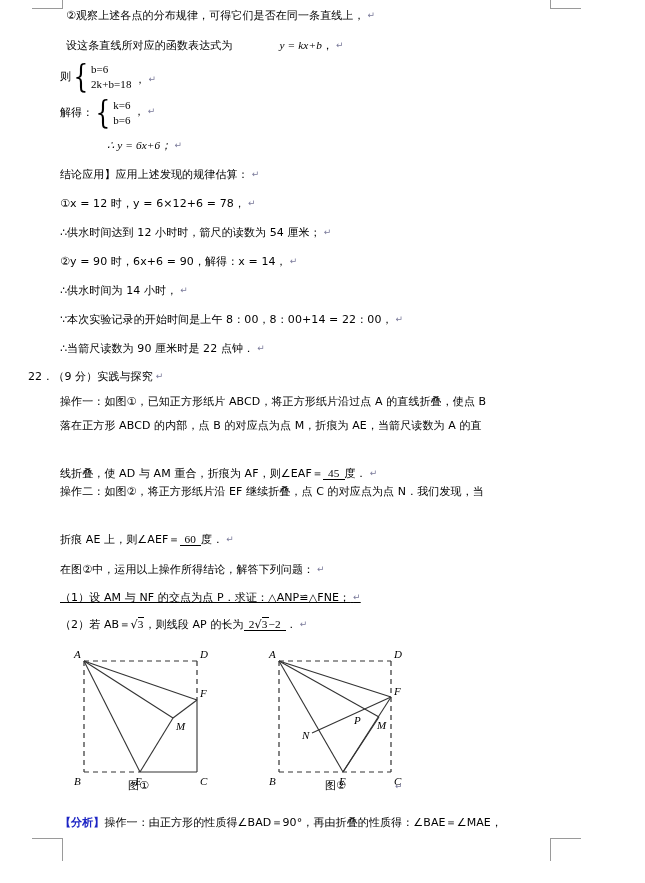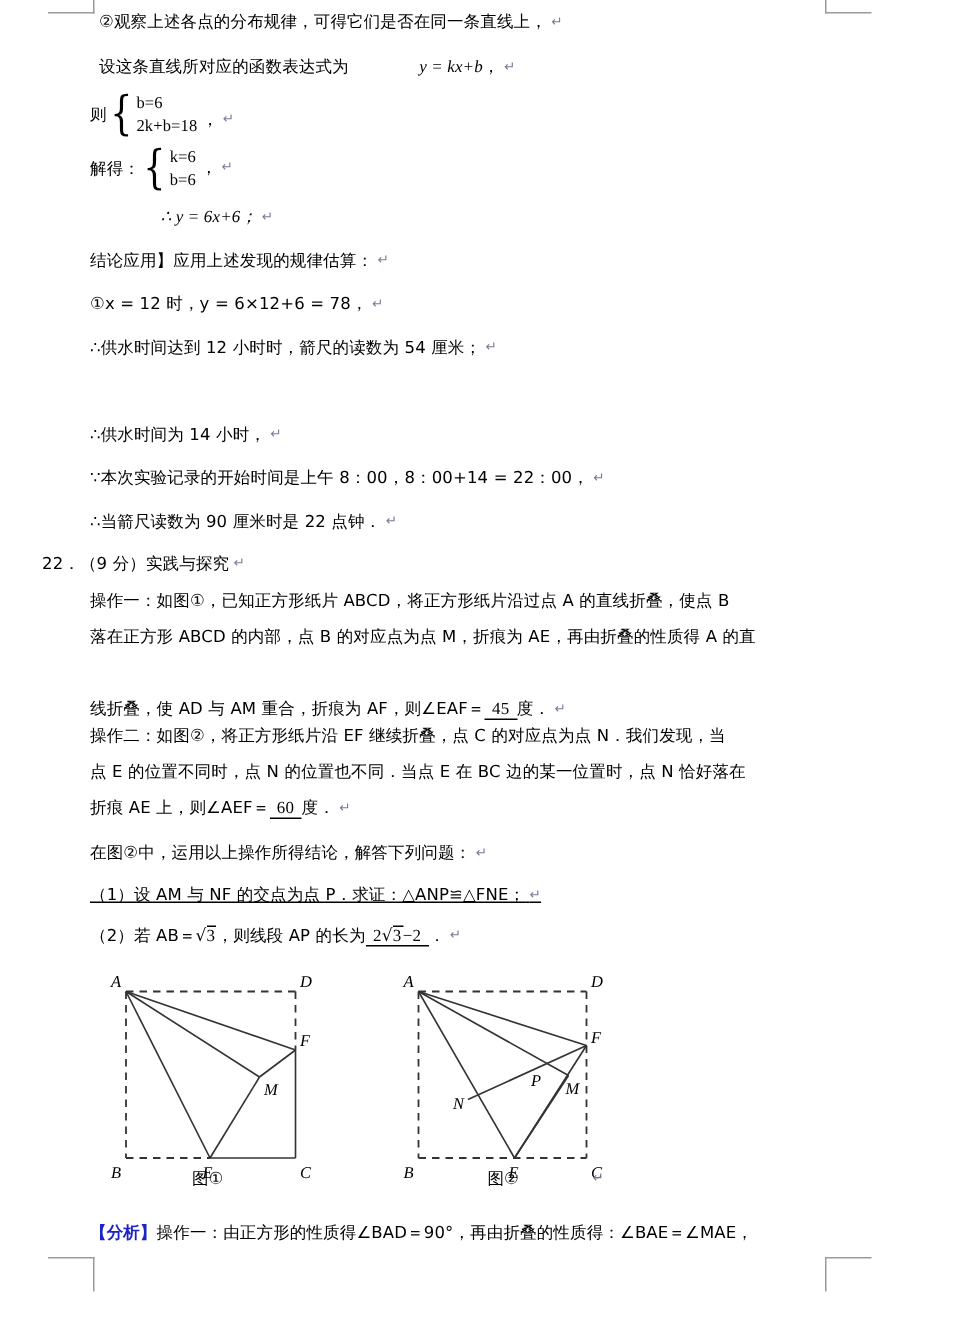--- a/index.html
+++ b/index.html
@@ -155,20 +155,24 @@
     <span class="pilcrow">↵</span>
   </div>
   <div class="line" style="left:60px; top:196px;">
     <span class="cn">①x = 12 时，y = 6×12+6 = 78，</span>
     <span class="pilcrow">↵</span>
   </div>
   <div class="line" style="left:60px; top:225px;">
     <span class="cn">∴供水时间达到 12 小时时，箭尺的读数为 54 厘米；</span>
     <span class="pilcrow">↵</span>
   </div>
+  <div class="line" style="left:60px; top:254px;">
+    <span class="cn">②y = 90 时，6x+6 = 90，解得：x = 14，</span>
+    <span class="pilcrow">↵</span>
+  </div>
   <div class="line" style="left:60px; top:283px;">
     <span class="cn">∴供水时间为 14 小时，</span>
     <span class="pilcrow">↵</span>
   </div>
   <div class="line" style="left:60px; top:312px;">
     <span class="cn">∵本次实验记录的开始时间是上午 8：00，8：00+14 = 22：00，</span>
     <span class="pilcrow">↵</span>
   </div>
   <div class="line" style="left:60px; top:341px;">
     <span class="cn">∴当箭尺读数为 90 厘米时是 22 点钟．</span>
@@ -177,32 +181,29 @@
 
   <div class="line" style="left:28px; top:369px;">
     <span class="cn">22．（9 分）实践与探究</span>
     <span class="pilcrow">↵</span>
   </div>
 
   <div class="line" style="left:60px; top:394px;">
     <span class="cn">操作一：如图①，已知正方形纸片 ABCD，将正方形纸片沿过点 A 的直线折叠，使点 B</span>
   </div>
   <div class="line" style="left:60px; top:418px;">
-    <span class="cn">落在正方形 ABCD 的内部，点 B 的对应点为点 M，折痕为 AE，再由折叠的性质得 A 的直</span>
+    <span class="cn">落在正方形 ABCD 的内部，点 B 的对应点为点 M，折痕为 AE，当箭尺读数为 A 的直</span>
   </div>
   <div class="line" style="left:60px; top:466px;">
     <span class="cn">线折叠，使 AD 与 AM 重合，折痕为 AF，则∠EAF＝</span><span class="blank">45</span><span class="cn">度．</span>
     <span class="pilcrow">↵</span>
   </div>
 
   <div class="line" style="left:60px; top:484px;">
     <span class="cn">操作二：如图②，将正方形纸片沿 EF 继续折叠，点 C 的对应点为点 N．我们发现，当</span>
-  </div>
-  <div class="line" style="left:60px; top:508px;">
-    <span class="cn">点 E 的位置不同时，点 N 的位置也不同．当点 E 在 BC 边的某一位置时，点 N 恰好落在</span>
   </div>
   <div class="line" style="left:60px; top:532px;">
     <span class="cn">折痕 AE 上，则∠AEF＝</span><span class="blank">60</span><span class="cn">度．</span>
     <span class="pilcrow">↵</span>
   </div>
 
   <div class="line" style="left:60px; top:562px;">
     <span class="cn">在图②中，运用以上操作所得结论，解答下列问题：</span>
     <span class="pilcrow">↵</span>
   </div>

